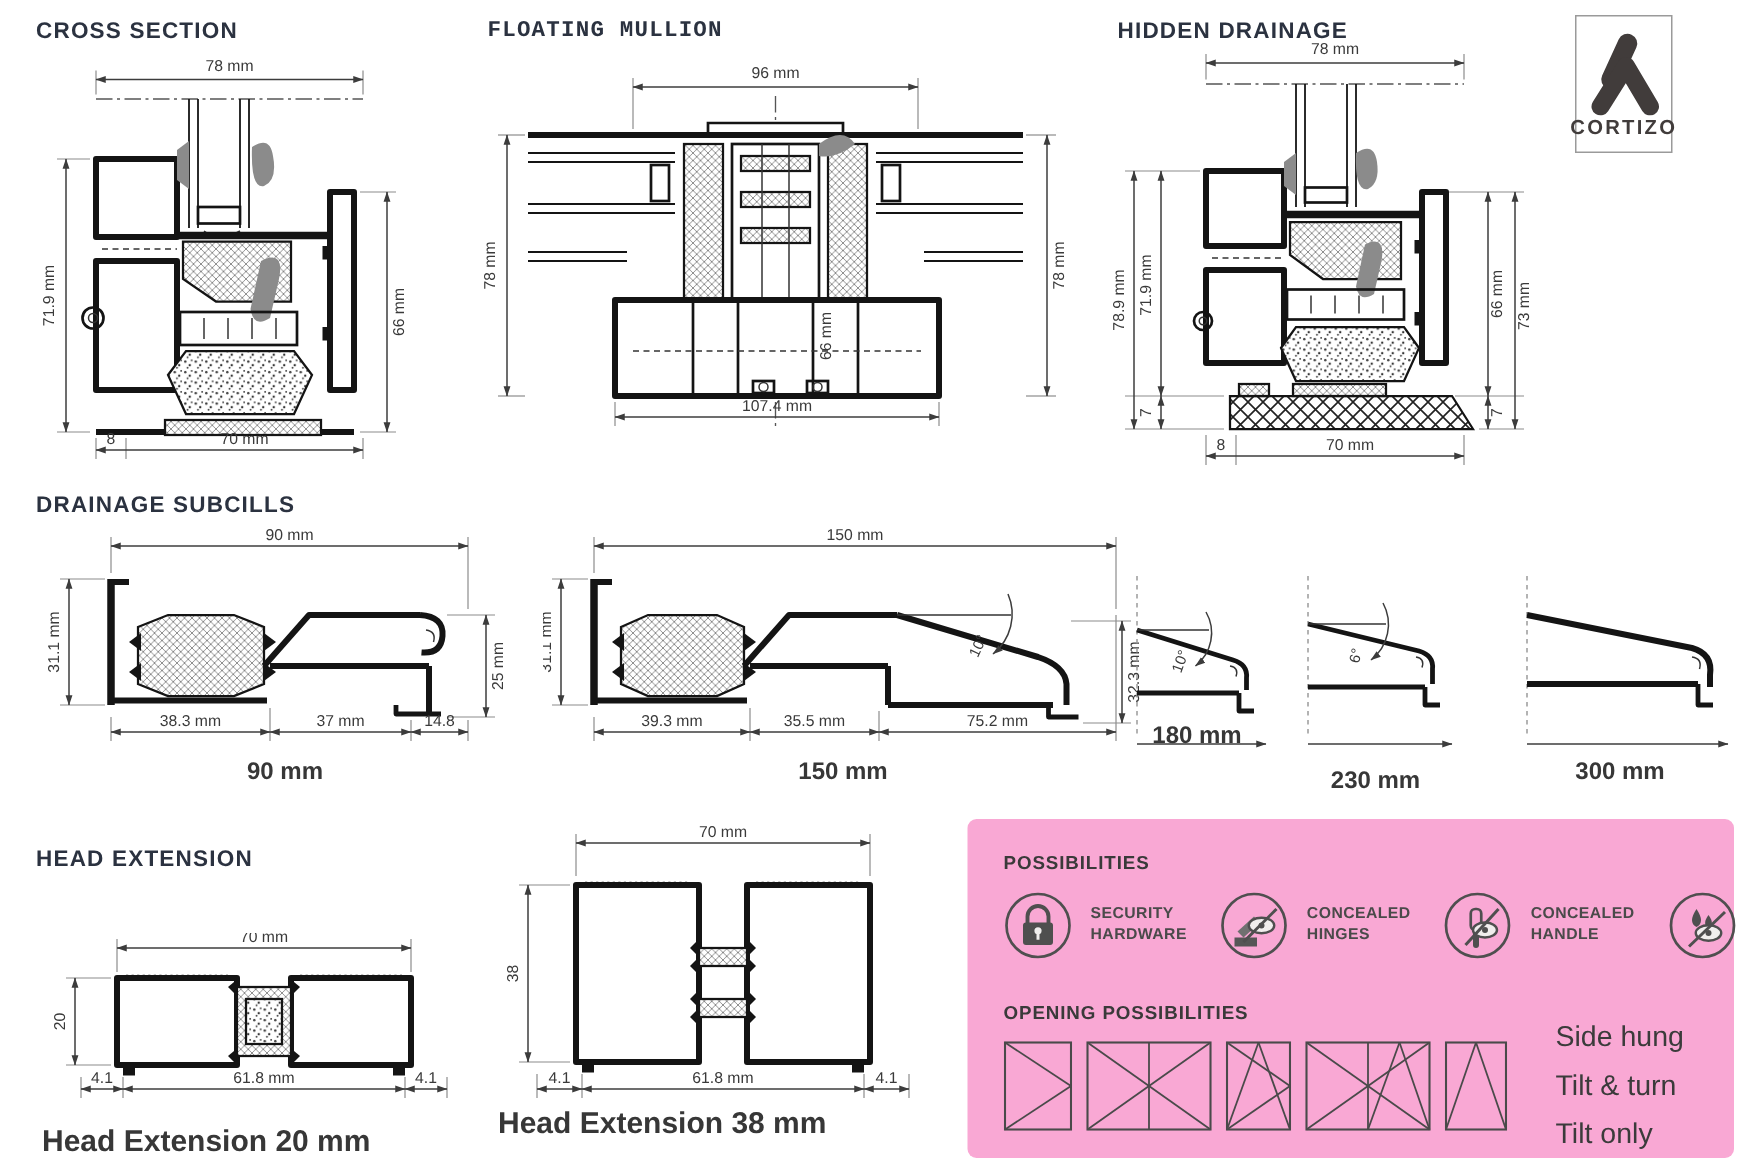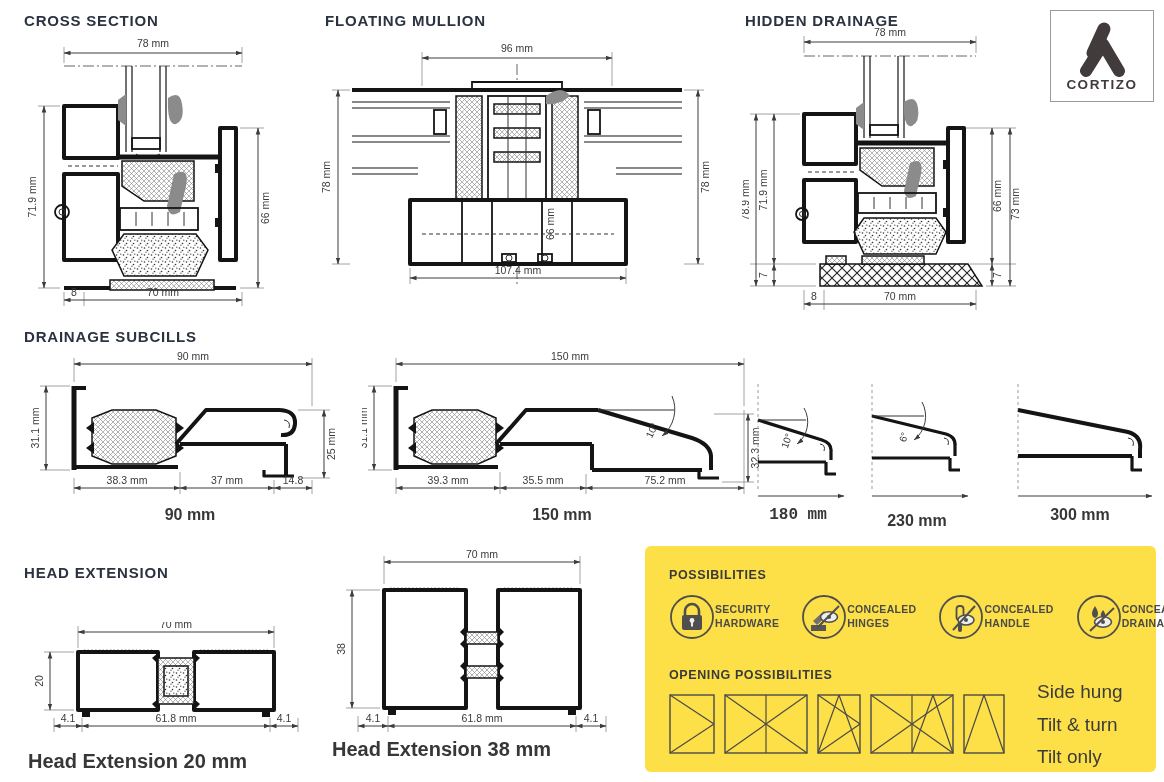--- a/index.html
+++ b/index.html
@@ -23,24 +23,24 @@
   .dash{fill:none;stroke:#333;stroke-width:1.1;stroke-dasharray:4 3;}
   .vdash{fill:none;stroke:#9a9a9a;stroke-width:1;stroke-dasharray:3 3;}
   .hx{fill:url(#xh);stroke:#141414;stroke-width:1.5;}
   .spk{fill:url(#sp);stroke:#141414;stroke-width:1.5;}
   .dhz{fill:url(#dh);stroke:#141414;stroke-width:1.5;}
   .gry{fill:#8b8b8b;stroke:none;}
   .blk{fill:#141414;stroke:none;}
   text.dt{font-family:"Liberation Sans",sans-serif;font-size:10.5px;fill:#3a3a3a;}
   text.ang{font-family:"Liberation Sans",sans-serif;font-size:10px;fill:#3a3a3a;}
   
-  #panel{background:#fde047;border-radius:6px;}
+  #panel{background:#f9a8d4;border-radius:6px;}
   .panel-title{font-size:12.5px;font-weight:700;color:#3a3a3a;letter-spacing:.6px;}
   .poss-row{display:flex;gap:22px;align-items:center;}
-  .poss-item{display:flex;gap:0;align-items:center;}
+  .poss-item{display:flex;gap:12px;align-items:center;}
   .poss-label{font-size:10.5px;font-weight:600;color:#4a4a4a;letter-spacing:.3px;line-height:1.3;}
   .open-row{display:flex;gap:9px;align-items:flex-start;}
   .legend-heading{font-size:16px;font-weight:600;color:#2e2e2e;margin-bottom:7px;}
   .legend-item{font-size:19px;color:#3b3b3b;line-height:1.72;}
   
   #logo{border:1.5px solid #9a9a9a;background:#fff;display:flex;flex-direction:column;
         align-items:center;justify-content:flex-end;padding-bottom:9px;box-sizing:border-box;}
   #logo .brand{font-size:13.5px;font-weight:700;letter-spacing:1.5px;color:#413c3b;}
 </style>
 </head>
@@ -65,26 +65,26 @@
           <circle cx="5.8" cy="1.2" r="0.6" fill="#333"></circle>
       </pattern>
       <pattern id="dh" width="10" height="10" patternUnits="userSpaceOnUse">
         <rect width="10" height="10" fill="#fff"></rect>
         <path d="M0,10 L10,0 M0,0 L10,10" stroke="#222" stroke-width="1.1"></path>
       </pattern>
     </defs>
   </svg>
 
   <div class="abs sec-title" style="left:24px;top:12px;">CROSS SECTION</div>
-  <div class="abs sec-title" style="left:325px;top:12px;">FLOATING MULLION</div>
+  <div class="abs sec-title" style="left:325px;top:12px;font-family:Liberation Mono, monospace;">FLOATING MULLION</div>
   <div class="abs sec-title" style="left:745px;top:12px;">HIDDEN DRAINAGE</div>
   <div class="abs sec-title" style="left:24px;top:328px;">DRAINAGE SUBCILLS</div>
   <div class="abs sec-title" style="left:24px;top:564px;">HEAD EXTENSION</div>
 
-  <div id="logo" class="abs" style="left:1050px;top:10px;width:104px;height:92px;">
+  <div id="logo" class="abs" style="left:1050px;top:10px;width:65px;height:92px;">
     <svg width="72" height="58" viewBox="0 0 72 58">
       <line x1="27" y1="34" x2="38" y2="10" stroke="#413c3b" stroke-width="13" stroke-linecap="round"></line>
       <polyline points="20,52 37,25 53,52" fill="none" stroke="#413c3b" stroke-width="12" stroke-linecap="round" stroke-linejoin="round"></polyline>
     </svg>
     <div class="brand">CORTIZO</div>
   </div>
 
   <svg class="abs" style="left:24px;top:36px;" width="252" height="276" viewBox="0 0 252 276">
     <line class="ext" x1="40" y1="11" x2="40" y2="27"></line>
       <line class="ext" x1="218" y1="11" x2="218" y2="27"></line>
@@ -364,21 +364,21 @@
     <line class="vdash" x1="10" y1="4" x2="10" y2="110"></line>
     <path class="thick t3" d="M10,40 L74,60 Q84,63 83,72 L83,80"></path>
     <path class="thin" d="M72,64 q6,1 4,7"></path>
     <line class="thick t3" x1="10" y1="82" x2="78" y2="82"></line>
     <polyline class="thick t3" points="78,82 78,94 88,94"></polyline>
     <line class="thin" x1="10" y1="40" x2="58" y2="40"></line>
     <path class="arr" d="M56,28 A28,28 0 0 1 49,64" fill="none"></path>
     <text class="ang" text-anchor="middle" transform="rotate(-70 42 62)" x="42" y="62">10°</text>
     <line class="arr" x1="10" y1="116" x2="96" y2="116"></line>
   </svg>
-  <div class="abs big-label" style="left:744px;top:506px;width:108px;font-family:Liberation Mono, monospace;">180 mm</div>
+  <div class="abs big-label" style="left:744px;top:482px;width:108px;">180 mm</div>
 
   <svg class="abs" style="left:862px;top:380px;" width="110" height="124" viewBox="0 0 110 124">
     <line class="vdash" x1="10" y1="4" x2="10" y2="110"></line>
     <path class="thick t3" d="M10,36 L84,54 Q94,57 93,66 L93,76"></path>
     <path class="thin" d="M82,58 q6,1 4,7"></path>
     <line class="thick t3" x1="10" y1="78" x2="88" y2="78"></line>
     <polyline class="thick t3" points="88,78 88,90 98,90"></polyline>
     <line class="thin" x1="10" y1="36" x2="62" y2="36"></line>
     <path class="arr" d="M60,22 A30,30 0 0 1 52,60" fill="none"></path>
     <text class="ang" text-anchor="middle" transform="rotate(-75 45 58)" x="45" y="58">6°</text>

